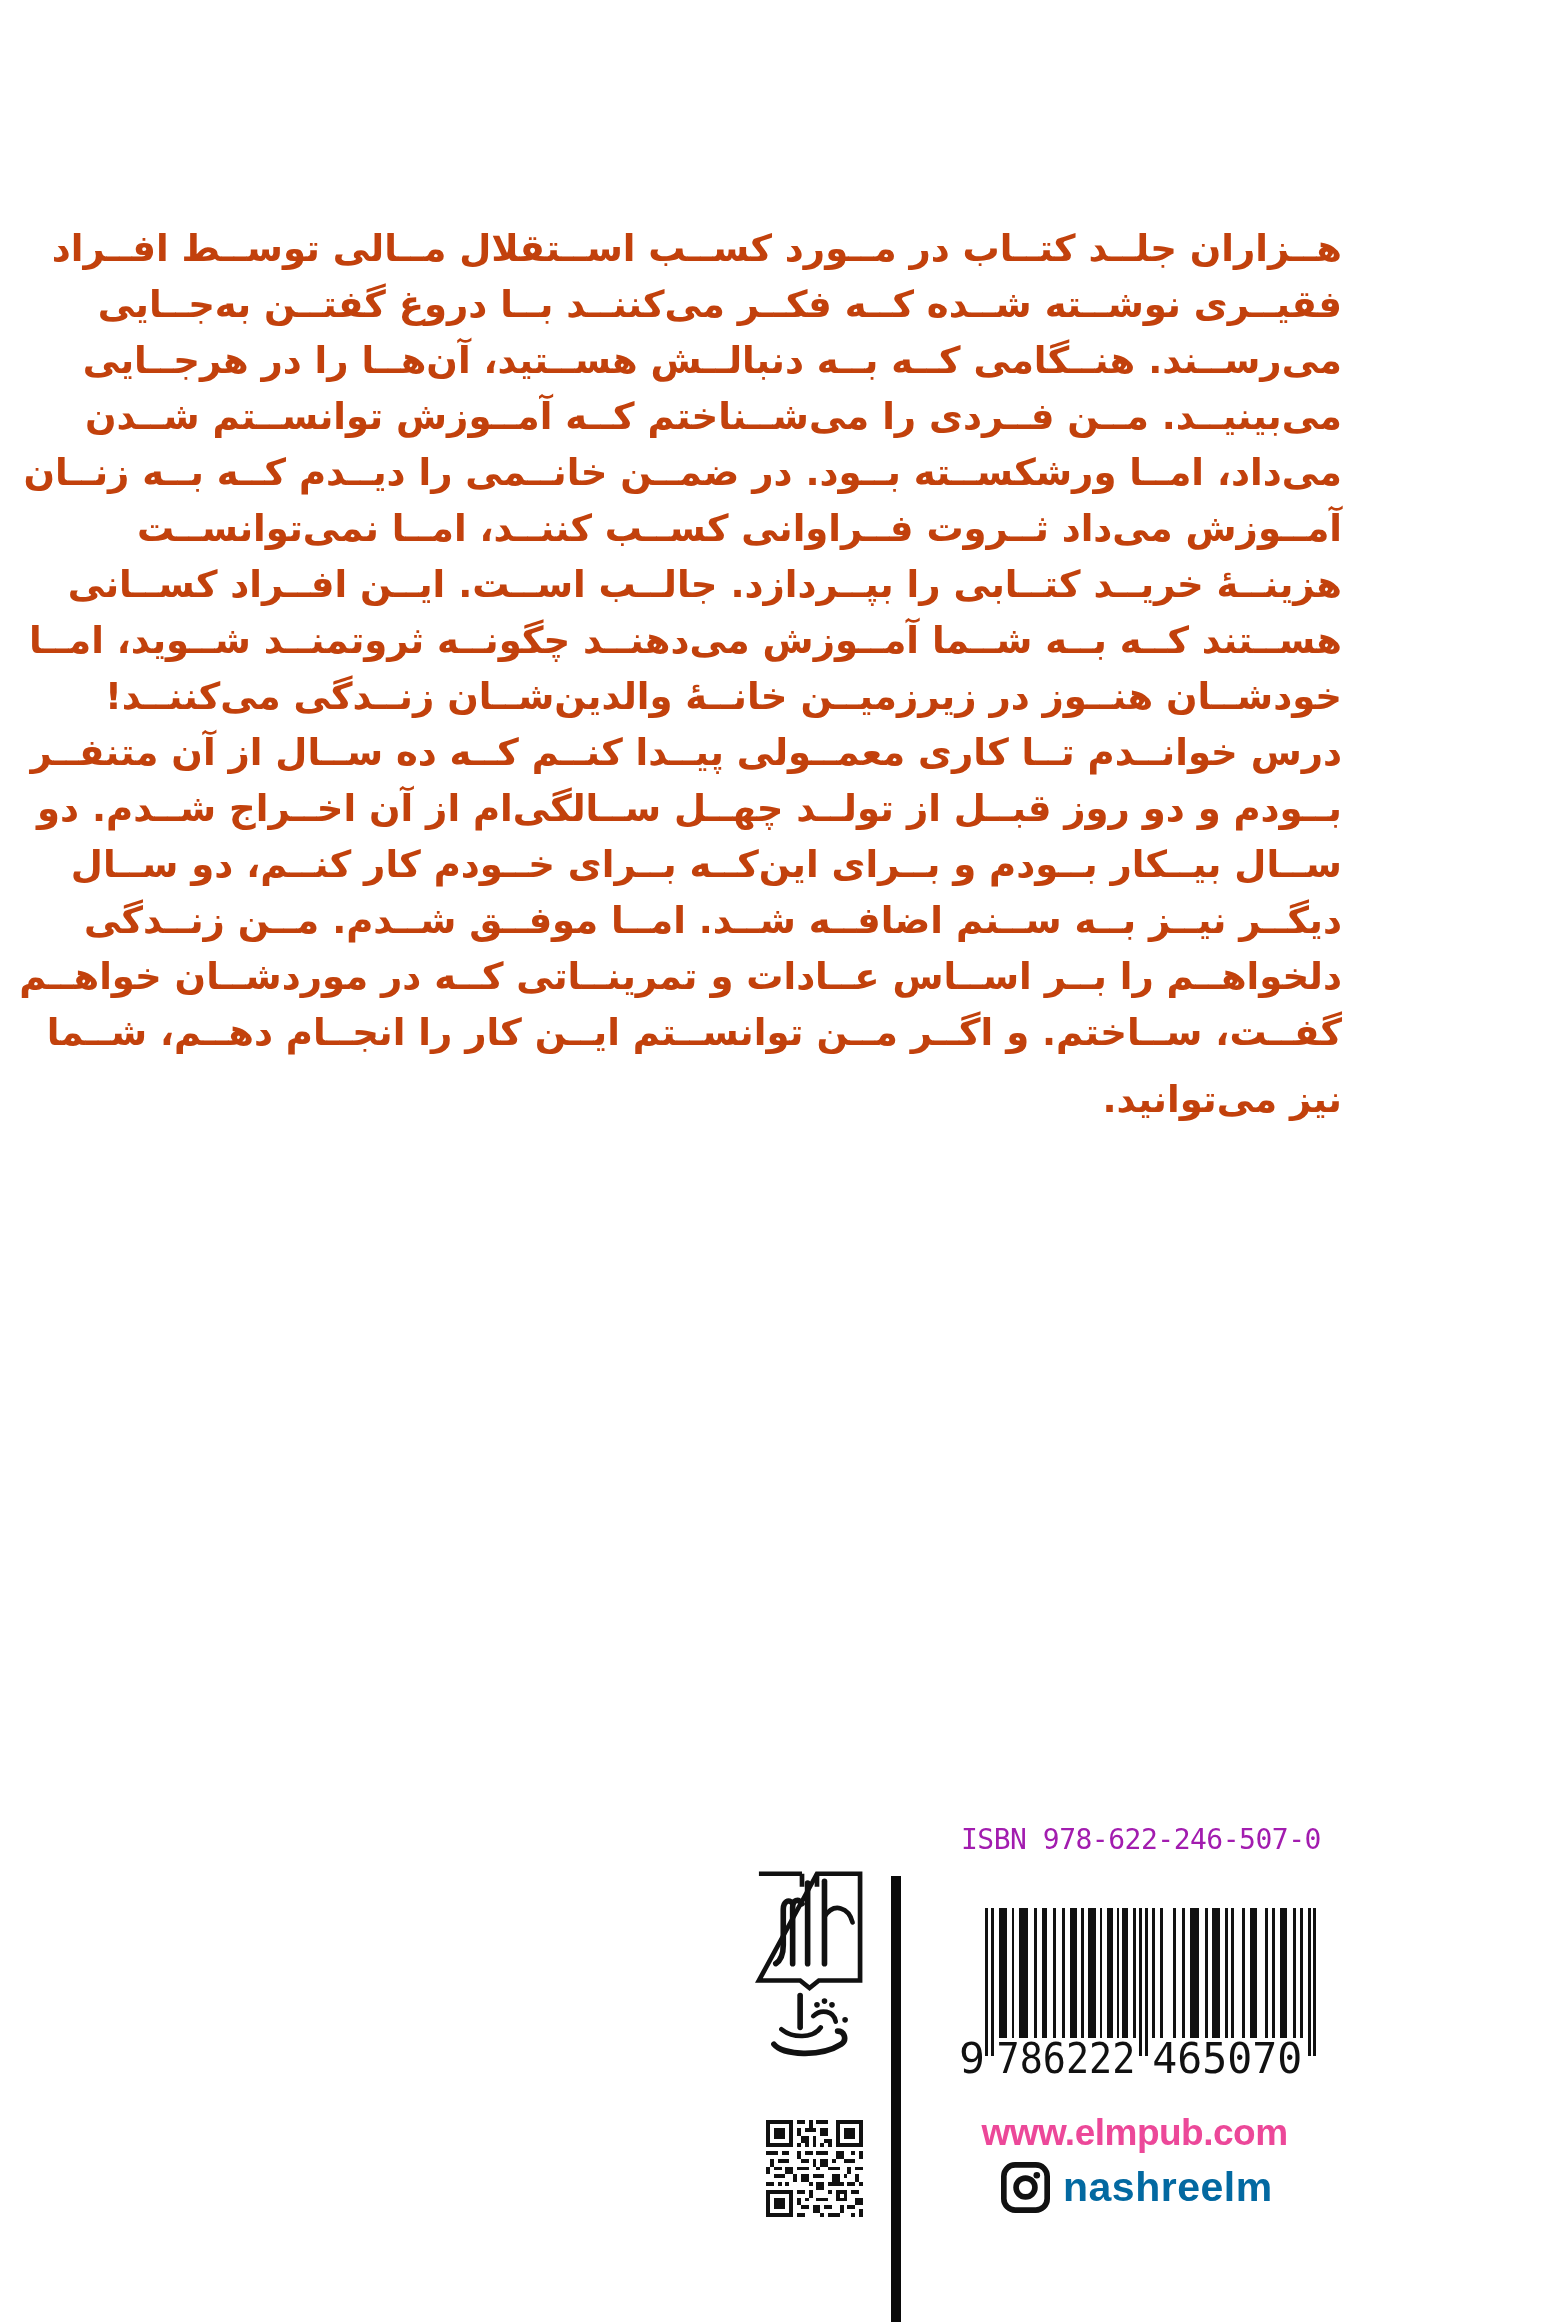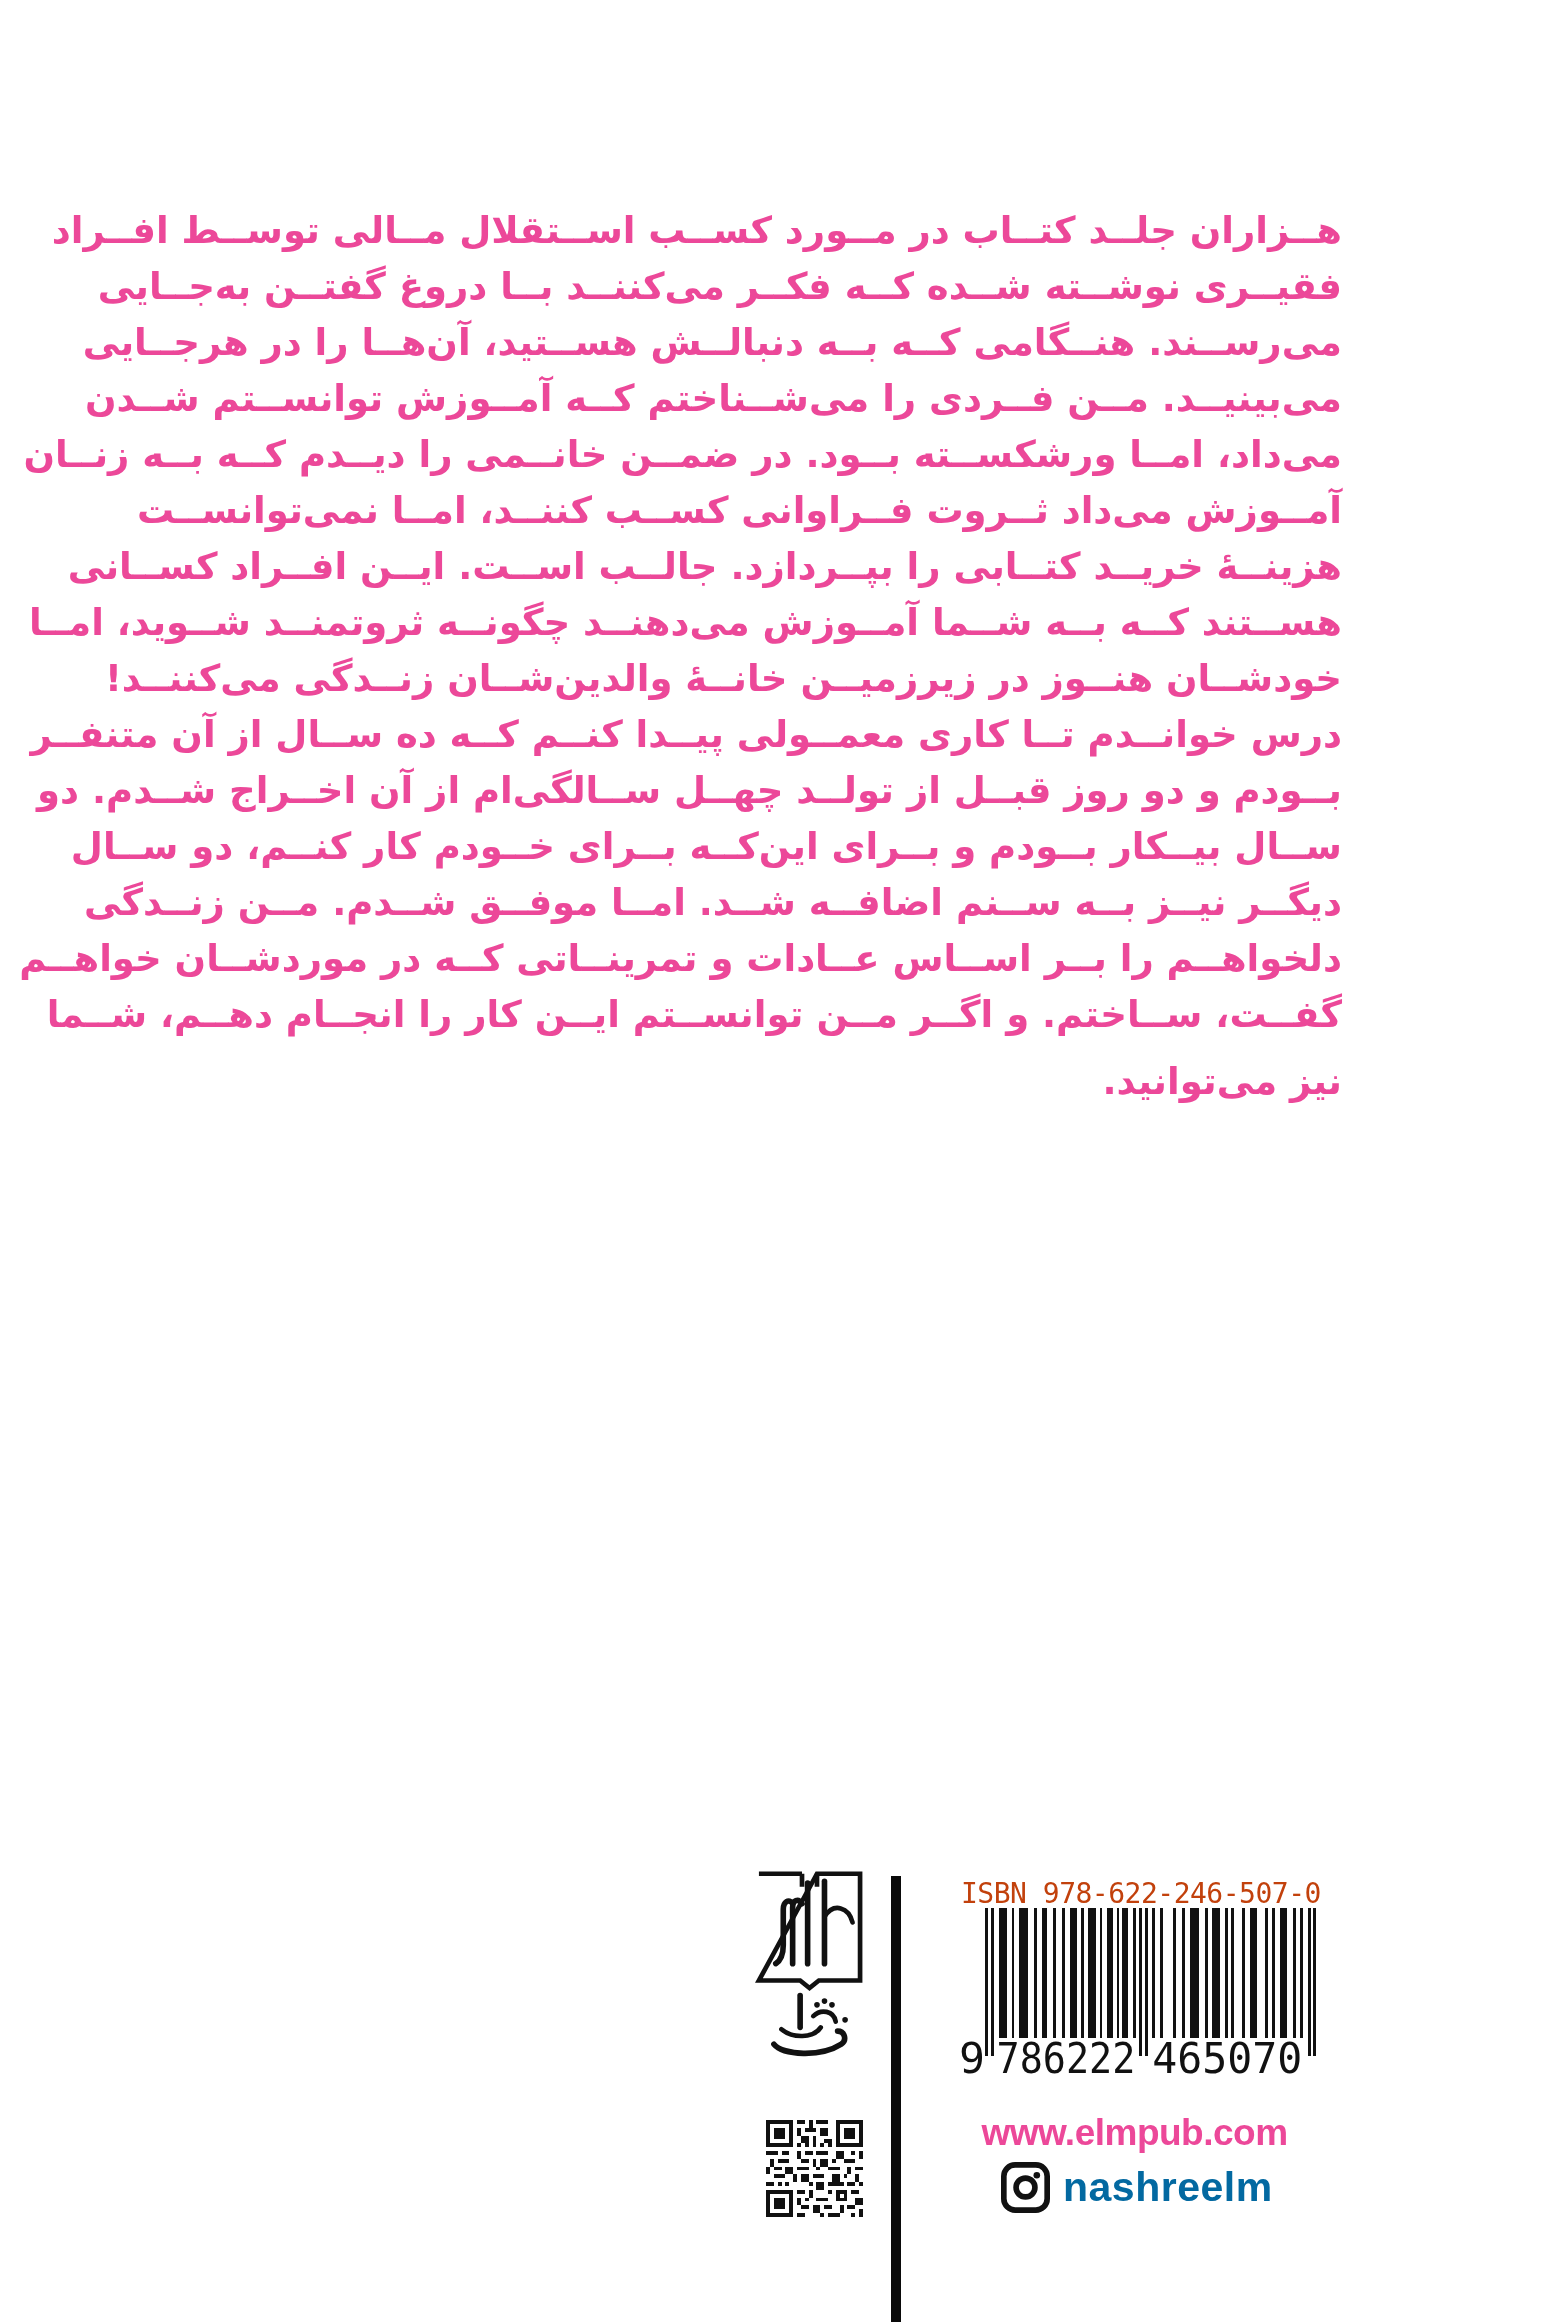--- a/index.html
+++ b/index.html
@@ -1,28 +1,28 @@
 <!DOCTYPE html>
 <html style="font-size:15px"><head>
 <meta charset="utf-8">
 <style>
   html, body { margin:0; padding:0; background:#ffffff; }
   body { width:1564px; height:2323px; position:relative; overflow:hidden; font-family:"DejaVu Sans", sans-serif; color:#111; }
   .blurb {
-    position:absolute; left:208px; top:203px; width:1134px;
+    position:absolute; left:208px; top:221px; width:1134px;
     direction:rtl; text-align:justify; text-align-last:right;
     font-family:"DejaVu Sans", sans-serif; font-weight:bold;
-    font-size:37px; line-height:56px; color:#ec4899;
+    font-size:37px; line-height:56px; color:#c2410c;
   }
   .blurb .line { display:block; text-align:justify; text-align-last:justify; white-space:nowrap; overflow:visible; height:56px; }
   .blurb .line.last { text-align-last:right;margin-top:11px; }
   .divider { position:absolute; left:891px; top:1876px; width:10.3px; height:447px; background:#0a0a0a; }
   .logo { position:absolute; left:755px; top:1870px; width:109px; height:192px; }
   .qr { position:absolute; left:766px; top:2120px; width:97px; height:97px; }
-  .isbn-text { position:absolute; left:961px; top:1879px; font-family:"DejaVu Sans Mono", monospace; font-size:28px; letter-spacing:-0.5px; color:#c2410c; white-space:nowrap; line-height:30px; }
+  .isbn-text { position:absolute; left:961px; top:1825px; font-family:"DejaVu Sans Mono", monospace; font-size:28px; letter-spacing:-0.5px; color:#a21caf; white-space:nowrap; line-height:30px; }
   .barcode { position:absolute; left:959px; top:1908px; width:362px; height:169px; }
   .url { position:absolute; left:963px; top:2112px; width:343px; text-align:center; font-family:"Liberation Sans", sans-serif; font-weight:bold; font-size:37px; color:#ec4899; letter-spacing:-0.5px; line-height:41px; }
   .insta { position:absolute; left:1001px; top:2162px; display:flex; align-items:center; gap:13px; }
   .insta-icon { width:49px; height:51px; }
   .insta-handle { font-family:"Liberation Sans", sans-serif; font-weight:bold; font-size:41px; color:#0369a1; line-height:47px; letter-spacing:0.5px; }
 </style>
 </head>
 <body>
 
 <div class="blurb">

